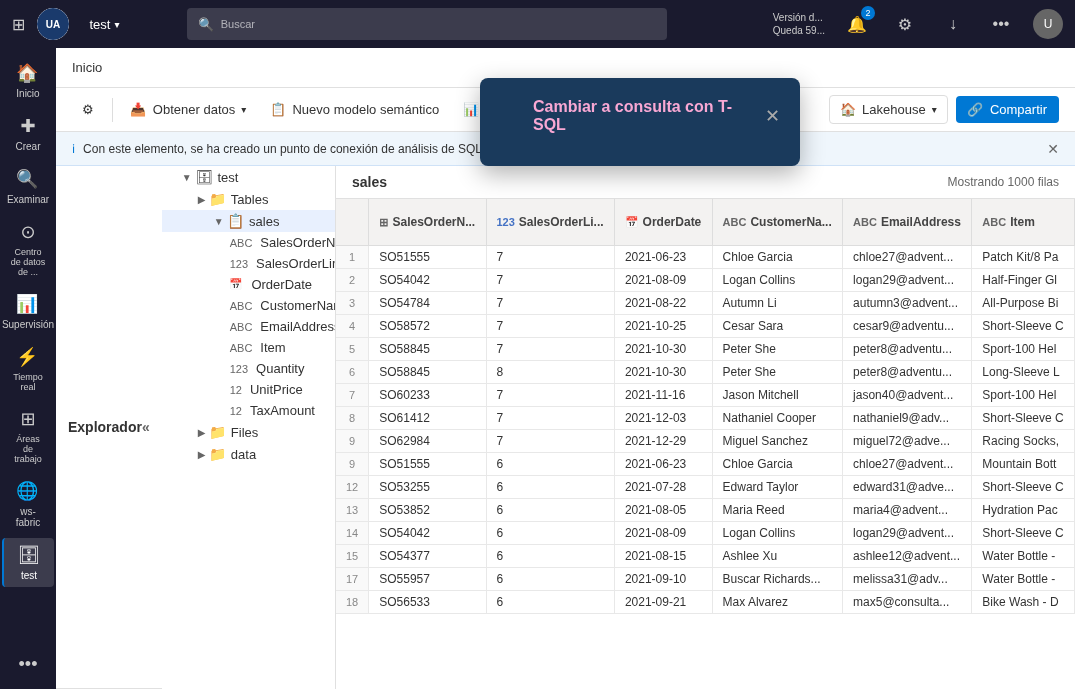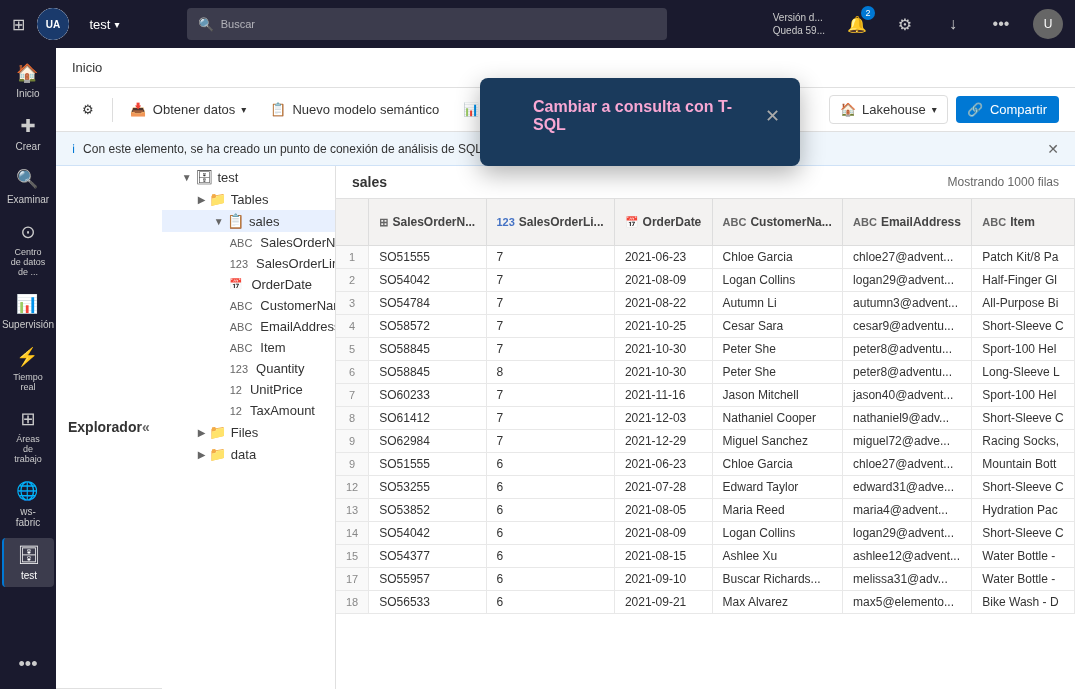--- a/index.html
+++ b/index.html
@@ -524,21 +524,21 @@
       <td>Buscar Richards...</td>
       <td>melissa31@adv...</td>
       <td>Water Bottle -</td>
     </tr>
               <tr>
       <td class="row-num">18</td>
       <td>SO56533</td>
       <td>6</td>
       <td>2021-09-21</td>
       <td>Max Alvarez</td>
-      <td>max5@elemento...</td>
+      <td>max5@consulta...</td>
       <td>Bike Wash - D</td>
     </tr>
             </tbody>
         </table>
       </div>
     </div>
 
   </div>
 </div>
 

